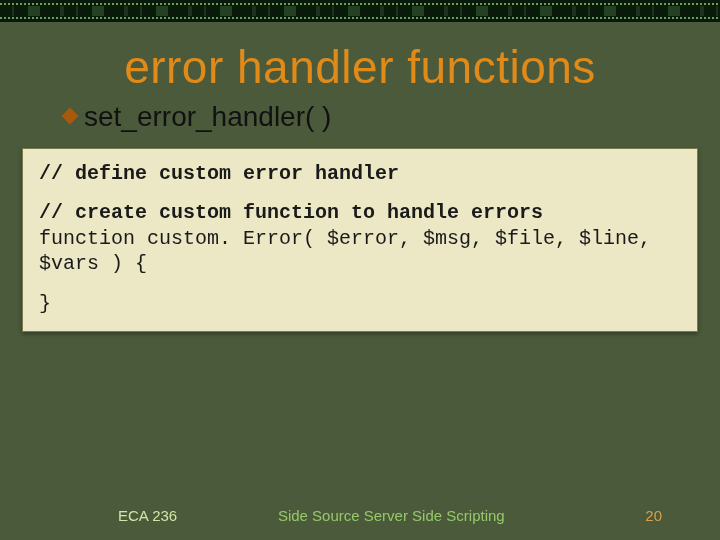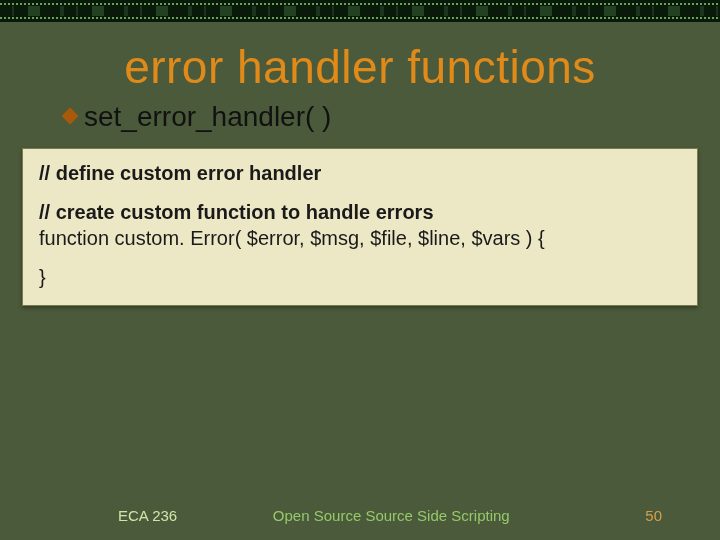--- a/index.html
+++ b/index.html
@@ -71,21 +71,21 @@
     font-size: 28px;
     margin-left: 60px;
     margin-top: 2px;
   }
   .code-box {
     margin: 14px 22px 0 22px;
     background: #ece7c4;
     border: 1px solid #7a7a50;
     box-shadow: 0 2px 4px rgba(0,0,0,0.35);
     padding: 12px 16px 14px 16px;
-    font-family: Liberation Sans, sans-serif;
+    font-family: Liberation Mono, monospace;
     font-size: 20px;
     color: #1a1a1a;
     line-height: 1.28;
   }
   .code-box .blk { margin-bottom: 14px; }
   .code-box .blk:last-child { margin-bottom: 0; }
   .code-box .cm { font-weight: 700; }
   .footer {
     position: absolute;
     bottom: 16px;
@@ -123,15 +123,15 @@
     <div class="cm">//  create custom function to handle errors</div>
     <div>function custom. Error( $error, $msg, $file, $line, $vars ) {</div>
   </div>
   <div class="blk">
     <span>}</span>
   </div>
 </div>
 
 <div class="footer">
   <span class="course">ECA 236</span>
-  <span class="mid">Open Source Source Side Scripting</span>
-  <span class="pg">50</span>
+  <span class="mid">Side Source Server Side Scripting</span>
+  <span class="pg">20</span>
 </div>
 
 </body></html>

